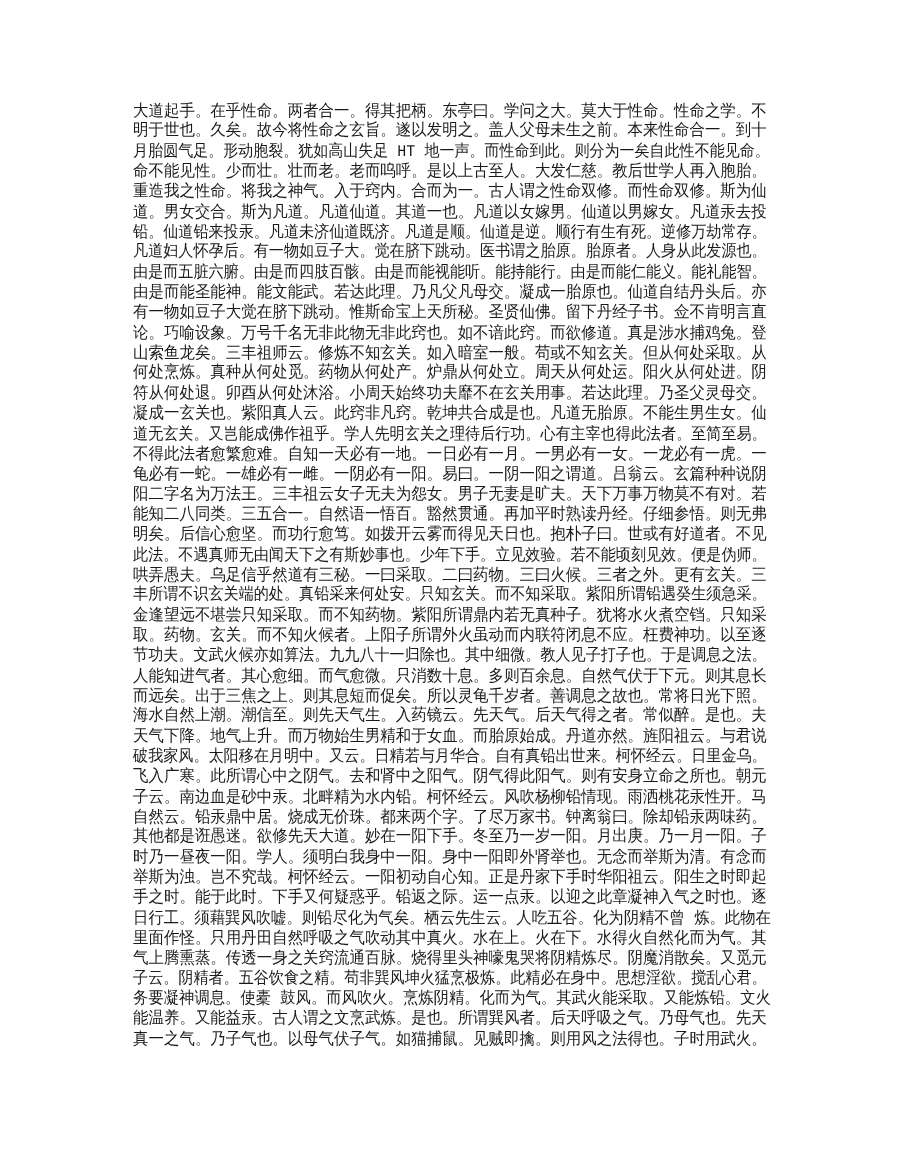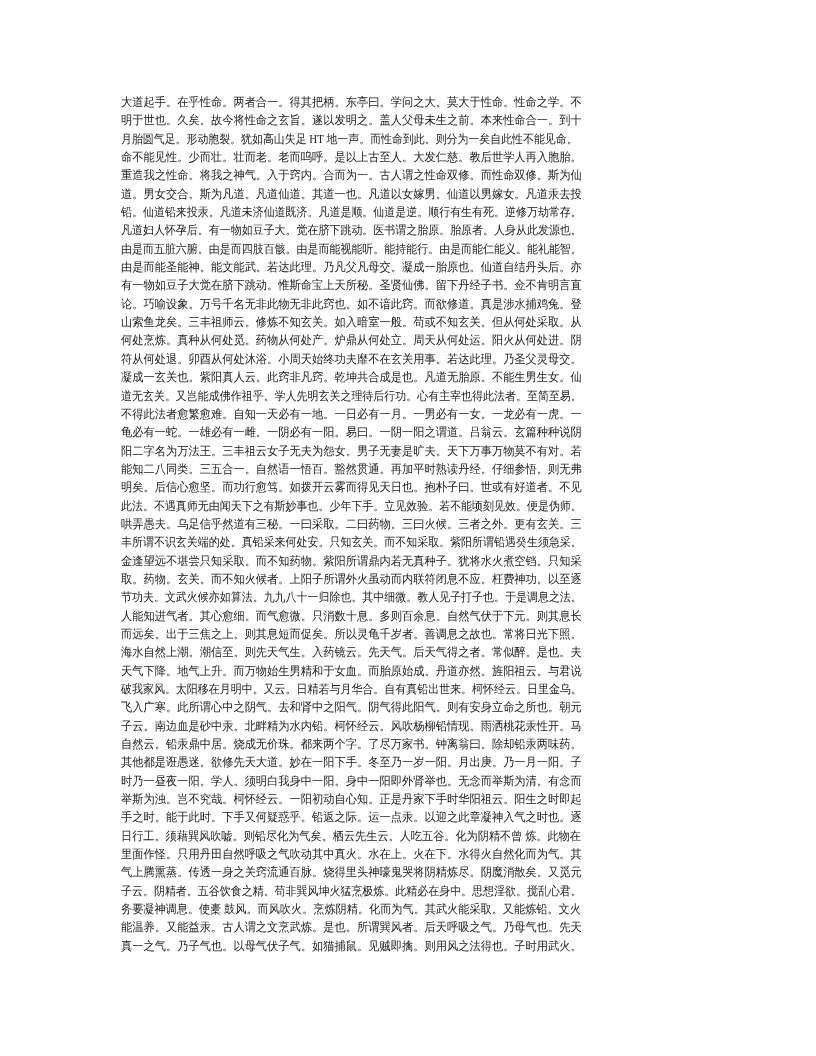--- a/index.html
+++ b/index.html
@@ -2,22 +2,22 @@
 <html><head>
 <meta charset="utf-8">
 <style>
   html, body { margin: 0; padding: 0; background: #ffffff; }
   body { width: 816px; height: 1056px; position: relative; overflow: hidden; }
   .page {
     position: absolute;
     left: 121px;
     top: 93px;
     width: 580px;
-    font-family: Liberation Serif, serif;
-    font-size: 12px;
+    font-family: Liberation Mono, monospace;
+    font-size: 15px;
     color: #1a1a1a;
   }
   .line {
     height: 21.1px;
     line-height: 21.1px;
     white-space: nowrap;
     letter-spacing: 0.5px;
   }
 </style>
 </head>

